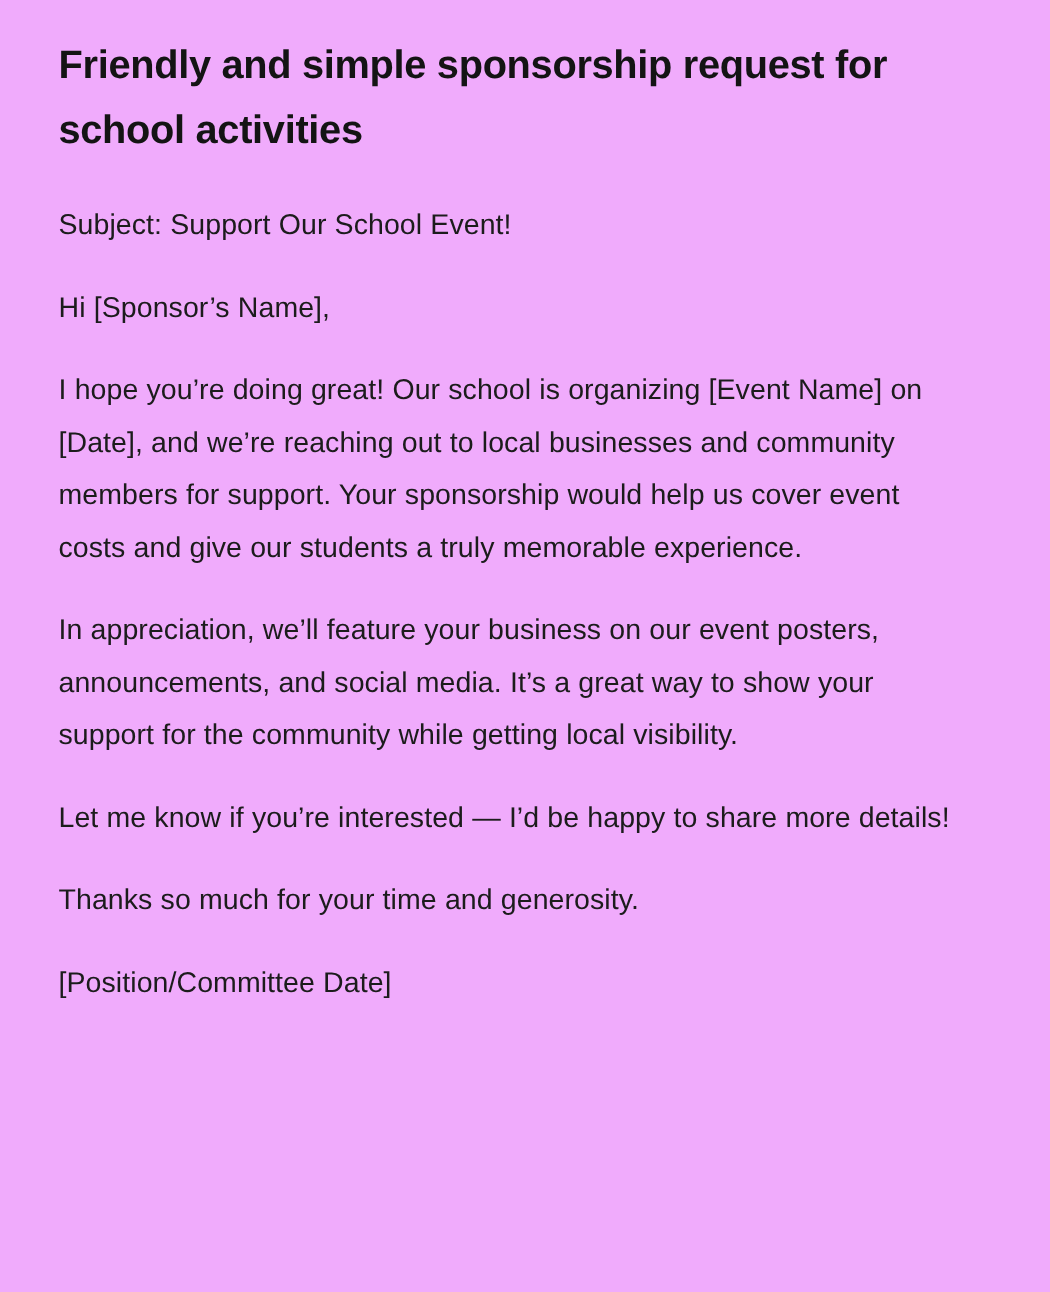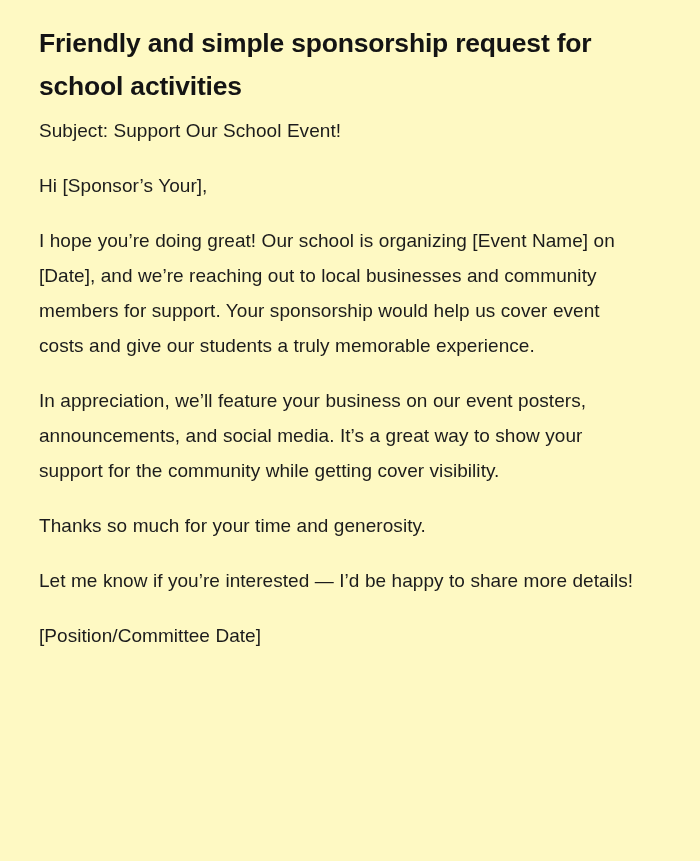--- a/index.html
+++ b/index.html
@@ -13,34 +13,34 @@
     overflow: hidden;
     font-family: "Liberation Sans", "DejaVu Sans", sans-serif;
     color: #1a1a1a;
     -webkit-font-smoothing: antialiased;
   }
   .page {
     box-sizing: border-box;
     width: 700px;
     height: 861px;
     padding: 22px 40px 0 39px;
-    background: #fef9c3;
+    background: #f0abfc;
   }
   .doc-title {
     margin: 0 0 0 0;
     font-size: 26.5px;
     line-height: 43px;
     font-weight: 700;
     letter-spacing: -0.2px;
     font-stretch: condensed;
     color: #141414;
     max-width: 600px;
   }
   .body-block {
-    margin-top: 5px;
+    margin-top: 25px;
   }
   .para {
     margin: 0 0 20px 0;
     font-size: 19px;
     line-height: 35px;
     font-weight: 400;
     letter-spacing: 0.05px;
     color: #1c1c1c;
     max-width: 601px;
     word-spacing: 0.1px;
@@ -53,27 +53,27 @@
 <body>
 
 <div class="page">
 
   <h1 class="doc-title">Friendly and simple sponsorship request for school activities</h1>
 
   <div class="body-block">
 
     <p class="para">Subject: Support Our School Event!</p>
 
-    <p class="para">Hi [Sponsor’s Your],</p>
+    <p class="para">Hi [Sponsor’s Name],</p>
 
     <p class="para">I hope you’re doing great! Our school is organizing [Event Name] on [Date], and we’re reaching out to local businesses and community members for support. Your sponsorship would help us cover event costs and give our students a truly memorable experience.</p>
 
-    <p class="para">In appreciation, we’ll feature your business on our event posters, announcements, and social media. It’s a great way to show your support for the community while getting cover visibility.</p>
+    <p class="para">In appreciation, we’ll feature your business on our event posters, announcements, and social media. It’s a great way to show your support for the community while getting local visibility.</p>
+
+    <p class="para">Let me know if you’re interested — I’d be happy to share more details!</p>
 
     <p class="para">Thanks so much for your time and generosity.</p>
-
-    <p class="para">Let me know if you’re interested — I’d be happy to share more details!</p>
 
 
     <p class="para">[Position/Committee Date]</p>
 
   </div>
 </div>
 
 </body></html>

